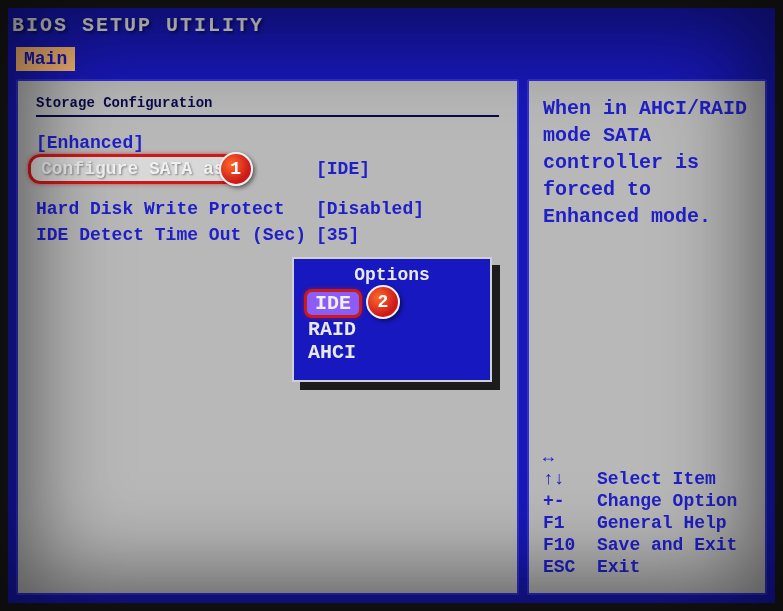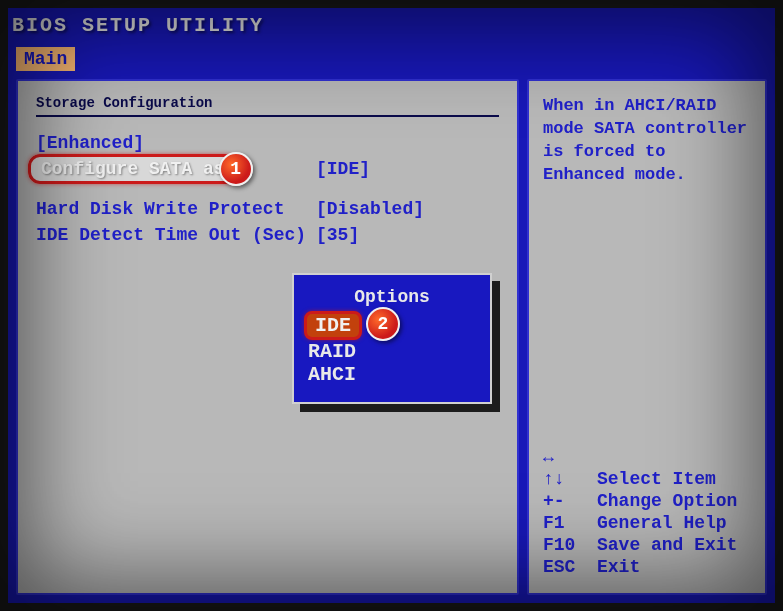--- a/index.html
+++ b/index.html
@@ -112,42 +112,42 @@
     color: #fff;
     display: flex;
     align-items: center;
     justify-content: center;
     font-size: 18px;
     font-weight: bold;
   }
   .popup {
     position: absolute;
     left: 274px;
-    top: 192px;
+    top: 176px;
     width: 200px;
     background: #1818c0;
     border: 2px solid #d0d0d0;
     box-shadow: 8px 8px 0 rgba(0,0,0,0.85);
-    padding: 12px 10px 16px 10px;
+    padding: 6px 10px 16px 10px;
   }
   .popup-title {
     color: #e8e8e8;
     text-align: center;
     margin-bottom: 4px;
     font-size: 18px;
   }
   .popup-item {
     color: #e8e8e8;
     font-size: 20px;
     padding: 0 4px;
     position: relative;
   }
   .popup-item.sel {
     display: inline-block;
-    background: #c2410c;
+    background: #8b5cf6;
     color: #f0f0f0;
     border: 3px solid #cc1a1a;
     border-radius: 8px;
     padding: 0 8px;
     box-shadow: 0 0 4px rgba(200,20,20,0.6);
   }
   .marker2 {
     position: absolute;
     left: 62px;
     top: -4px;
@@ -158,21 +158,21 @@
     box-shadow: 2px 2px 4px rgba(0,0,0,0.5);
     color: #fff;
     display: flex;
     align-items: center;
     justify-content: center;
     font-size: 18px;
     font-weight: bold;
   }
   .help-text {
     color: #2020c8;
-    font-size: 17px;
+    font-size: 20px;
     line-height: 1.35;
     font-family: Liberation Mono, monospace;
   }
   .keys {
     color: #2020c8;
     font-size: 18px;
   }
   .keys .krow { display: flex; margin-bottom: 2px; }
   .keys .k { width: 54px; }
   .vignette {

